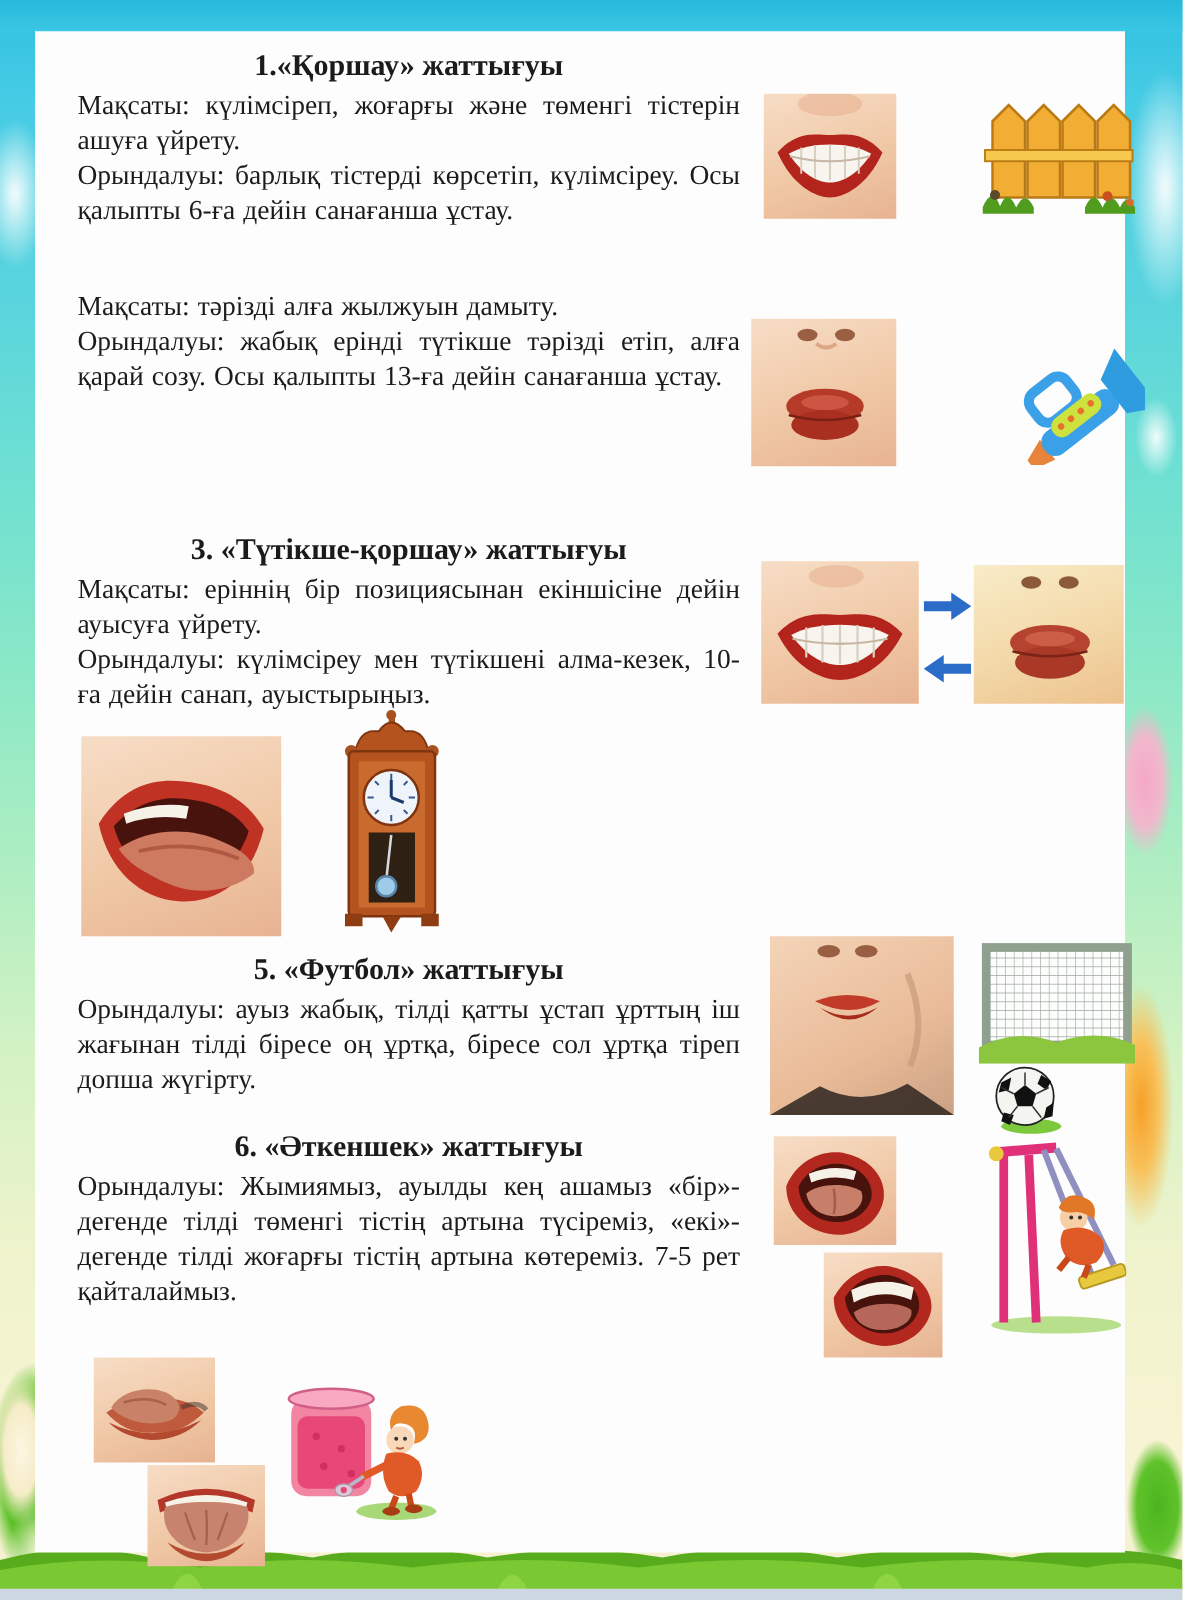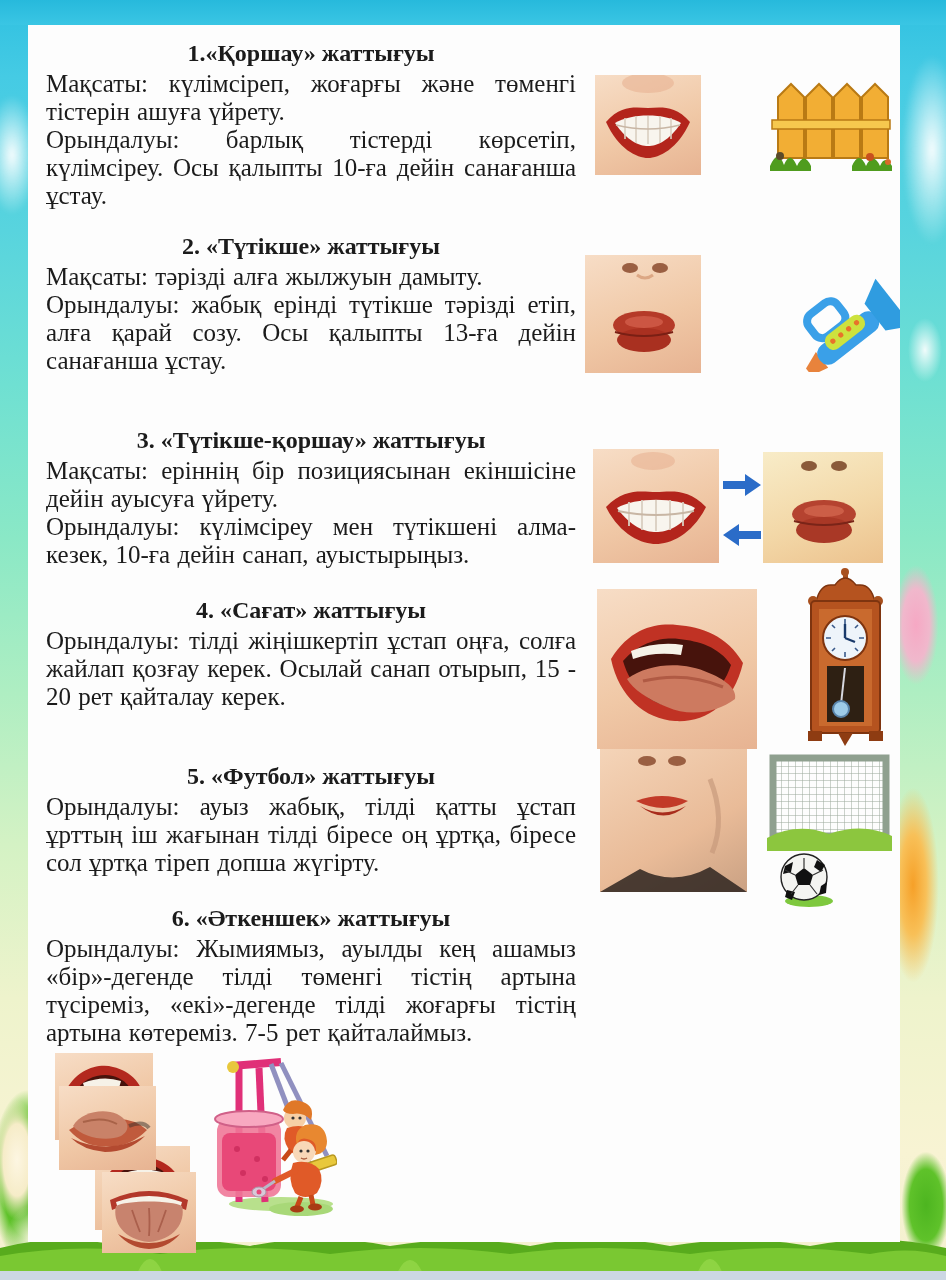--- a/index.html
+++ b/index.html
@@ -23,34 +23,34 @@
   .petal-left2{left:6px;top:1205px;width:52px;height:70px;background:radial-gradient(closest-side,#fdf6e2,rgba(246,236,200,0));border-radius:50%;}
   .bush-right{left:896px;top:1140px;width:60px;height:130px;background:radial-gradient(closest-side,#4db520 0%,#5fc22a 55%,rgba(95,194,42,0) 82%);border-radius:50%;}
 
   
   .grass{left:0;top:1236px;width:946px;height:36px;}
   .bottomstrip{left:0;top:1271px;width:946px;height:9px;background:#ccd7e3;}
 
   
   .card{
     left:28px;top:25px;width:872px;height:1217px;background:#fdfdfd;
-    box-sizing:border-box;padding-top:13px;z-index:2;
+    box-sizing:border-box;padding-top:13px;z-index:2;padding-left:16px;
   }
   .section{display:flex;box-sizing:border-box;}
   .text-col{width:548px;box-sizing:border-box;padding-left:18px;color:#1b1b1b;}
   .text-col h2{margin:0 0 2px 0;font-size:24px;line-height:30px;text-align:center;font-weight:bold;}
-  .text-col p{margin:0;font-size:25px;line-height:28px;text-align:justify;word-spacing:1px;}
+  .text-col p{margin:0;font-size:22px;line-height:28px;text-align:justify;word-spacing:1px;}
   .img-col{position:relative;flex:1;}
 
   .s1{min-height:193px;}
   .s2{min-height:176px;}
   .s3{min-height:170px;margin-top:18px;}
   .s4{min-height:166px;}
   .s5{min-height:142px;}
-  .s6{min-height:188px;flex-direction:column;}
+  .s6{min-height:188px;}
   .s7{min-height:172px;}
 
   .photo{position:absolute;overflow:hidden;background:linear-gradient(160deg,#f7ddc6 0%,#f0c8a6 55%,#e7b392 100%);}
   .photo svg{position:absolute;left:0;top:0;width:100%;height:100%;}
   .illu{position:absolute;}
   .illu svg{width:100%;height:100%;display:block;}
   .arrow{position:absolute;width:38px;height:22px;}
 </style>
 </head>
 <body>
@@ -74,21 +74,21 @@
   </svg>
 </div>
 <div class="abs bottomstrip"></div>
 
 <div class="abs card">
 
   <div class="section s1">
     <div class="text-col">
       <h2>1.«Қоршау» жаттығуы</h2>
       <p>Мақсаты: күлімсіреп, жоғарғы және төменгі тістерін ашуға үйрету.</p>
-      <p>Орындалуы: барлық тістерді көрсетіп, күлімсіреу. Осы қалыпты 10-ға дейін санағанша ұстау.</p>
+      <p>Орындалуы: барлық тістерді көрсетіп, күлімсіреу. Осы қалыпты 6-ға дейін санағанша ұстау.</p>
     </div>
     <div class="img-col">
       <div class="photo" style="left:19px;top:37px;width:106px;height:100px;">
         <svg viewBox="0 0 106 100" preserveAspectRatio="none">
           <ellipse cx="53" cy="8" rx="26" ry="10" fill="#e7b392" opacity=".6"></ellipse>
           <path d="M11 47 C27 29 42 33 53 33 C64 33 79 29 95 47 C83 74 64 83 53 83 C42 83 23 74 11 47Z" fill="#b3251c"></path>
           <path d="M20 48 C36 38 70 38 86 48 C74 66 62 71 53 71 C44 71 32 66 20 48Z" fill="#f8f5ee"></path>
           <path d="M30 43 V64 M41 41 V68 M53 41 V69 M65 41 V68 M76 43 V64" stroke="#d9cfc0" stroke-width="1.6" fill="none"></path>
           <path d="M21 50 Q53 58 85 50" stroke="#c8b6a4" stroke-width="1.6" fill="none"></path>
         </svg>
@@ -107,21 +107,20 @@
           <circle cx="10" cy="78" r="4" fill="#5a4a2a"></circle>
           <circle cx="100" cy="79" r="4" fill="#c8501e"></circle>
           <circle cx="118" cy="84" r="3" fill="#d86a2a"></circle>
         </svg>
       </div>
     </div>
   </div>
 
   <div class="section s2">
     <div class="text-col">
-      <h2>2. «Түтікше» жаттығуы</h2>
       <p>Мақсаты: тәрізді алға жылжуын дамыту.</p>
       <p>Орындалуы: жабық ерінді түтікше тәрізді етіп, алға қарай созу. Осы қалыпты 13-ға дейін санағанша ұстау.</p>
     </div>
     <div class="img-col">
       <div class="photo" style="left:9px;top:24px;width:116px;height:118px;">
         <svg viewBox="0 0 116 118" preserveAspectRatio="none">
           <ellipse cx="45" cy="13" rx="8" ry="5" fill="#9a5f42"></ellipse>
           <ellipse cx="75" cy="13" rx="8" ry="5" fill="#9a5f42"></ellipse>
           <path d="M52 20 Q60 26 68 20" stroke="#dca784" stroke-width="3" fill="none"></path>
           <ellipse cx="59" cy="70" rx="31" ry="14" fill="#b53a28"></ellipse>
@@ -177,24 +176,20 @@
           <ellipse cx="61" cy="62" rx="32" ry="14" fill="#b54330"></ellipse>
           <ellipse cx="61" cy="78" rx="28" ry="13" fill="#a93826"></ellipse>
           <ellipse cx="61" cy="59" rx="20" ry="6" fill="#d4674f" opacity=".75"></ellipse>
           <path d="M31 69 Q61 77 91 69" stroke="#7a2418" stroke-width="2" fill="none"></path>
         </svg>
       </div>
     </div>
   </div>
 
   <div class="section s4">
-    <div class="text-col">
-      <h2>4. «Сағат» жаттығуы</h2>
-      <p>Орындалуы: тілді жіңішкертіп ұстап оңға, солға жайлап қозғау керек. Осылай санап отырып, 15 - 20 рет қайталау керек.</p>
-    </div>
     <div class="img-col">
       <div class="photo" style="left:21px;top:-6px;width:160px;height:160px;">
         <svg viewBox="0 0 160 160" preserveAspectRatio="none">
           <path d="M14 70 C34 38 60 34 80 36 C104 38 130 46 146 74 C136 116 108 134 78 132 C48 130 22 108 14 70Z" fill="#c03224"></path>
           <path d="M26 72 C44 52 66 48 82 50 C102 52 122 58 134 76 C124 106 102 120 78 118 C54 116 34 100 26 72Z" fill="#47130c"></path>
           <path d="M34 62 Q60 52 86 56 L84 66 Q58 62 36 70 Z" fill="#f6f2e8"></path>
           <path d="M30 90 C52 74 86 72 112 84 C132 92 140 102 138 110 C120 124 92 128 70 118 C50 110 36 100 30 90Z" fill="#cd7a60"></path>
           <path d="M46 92 Q88 82 126 98" stroke="#b05a44" stroke-width="3" fill="none"></path>
         </svg>
       </div>

